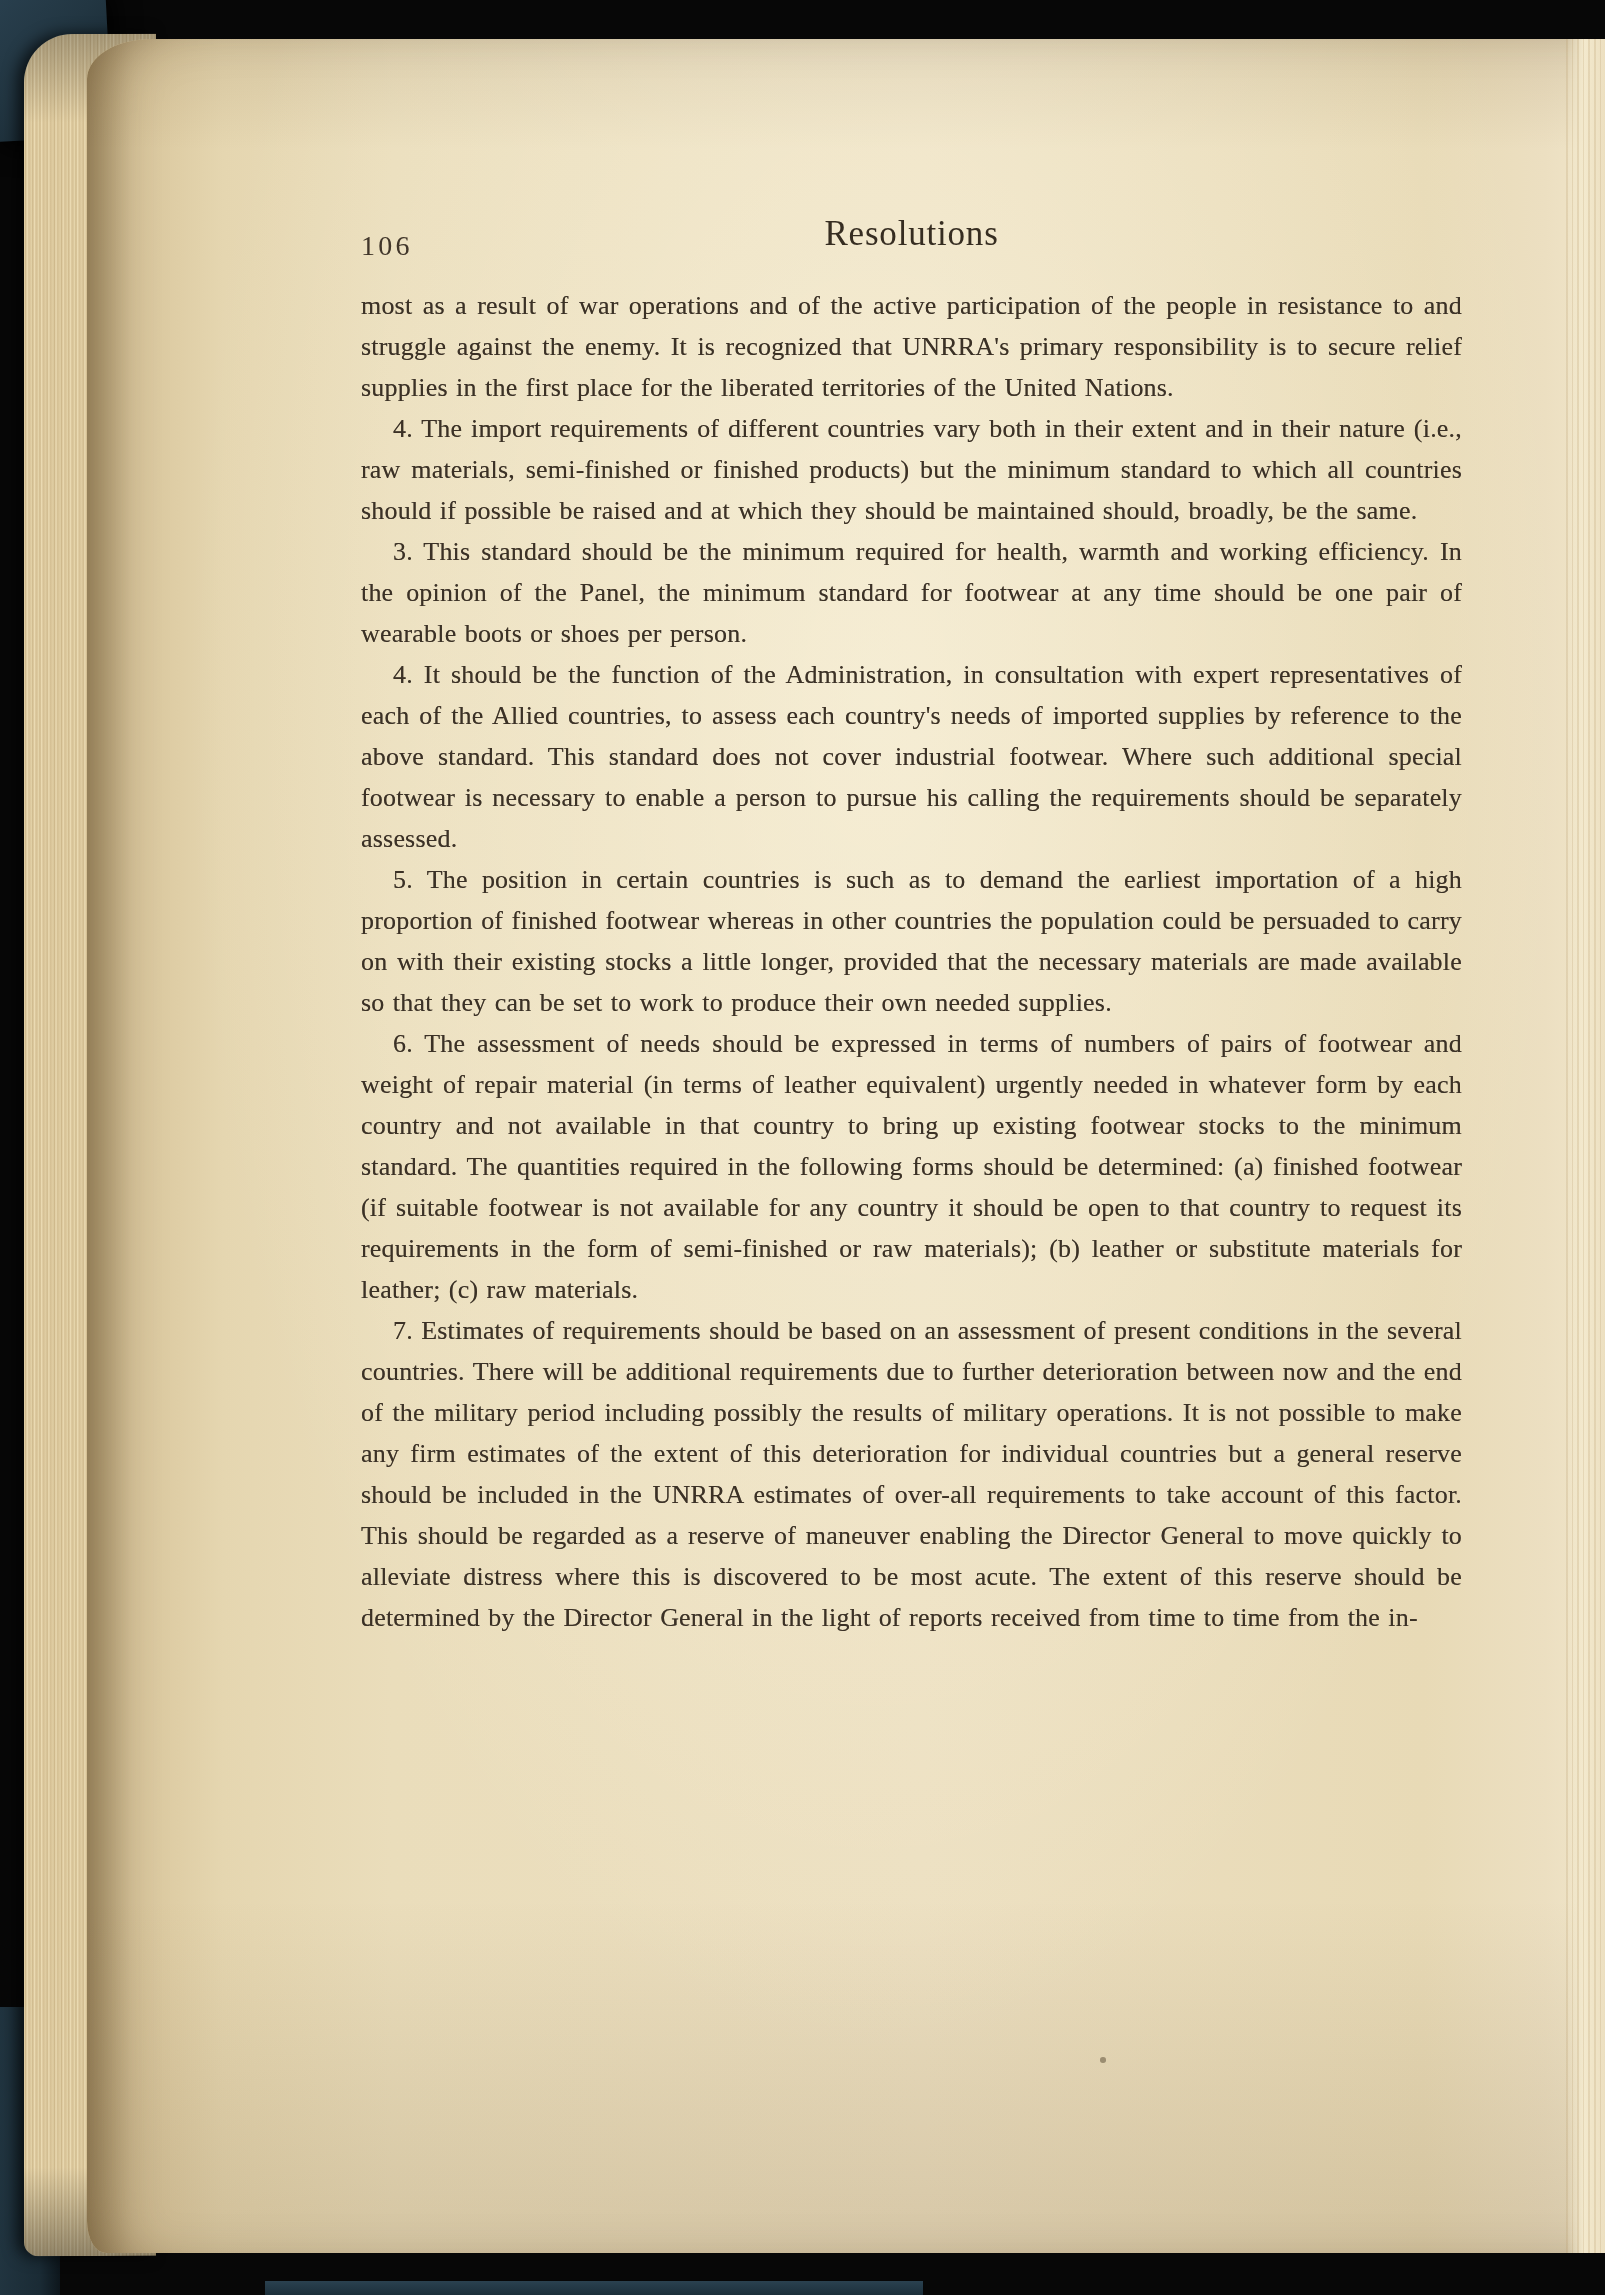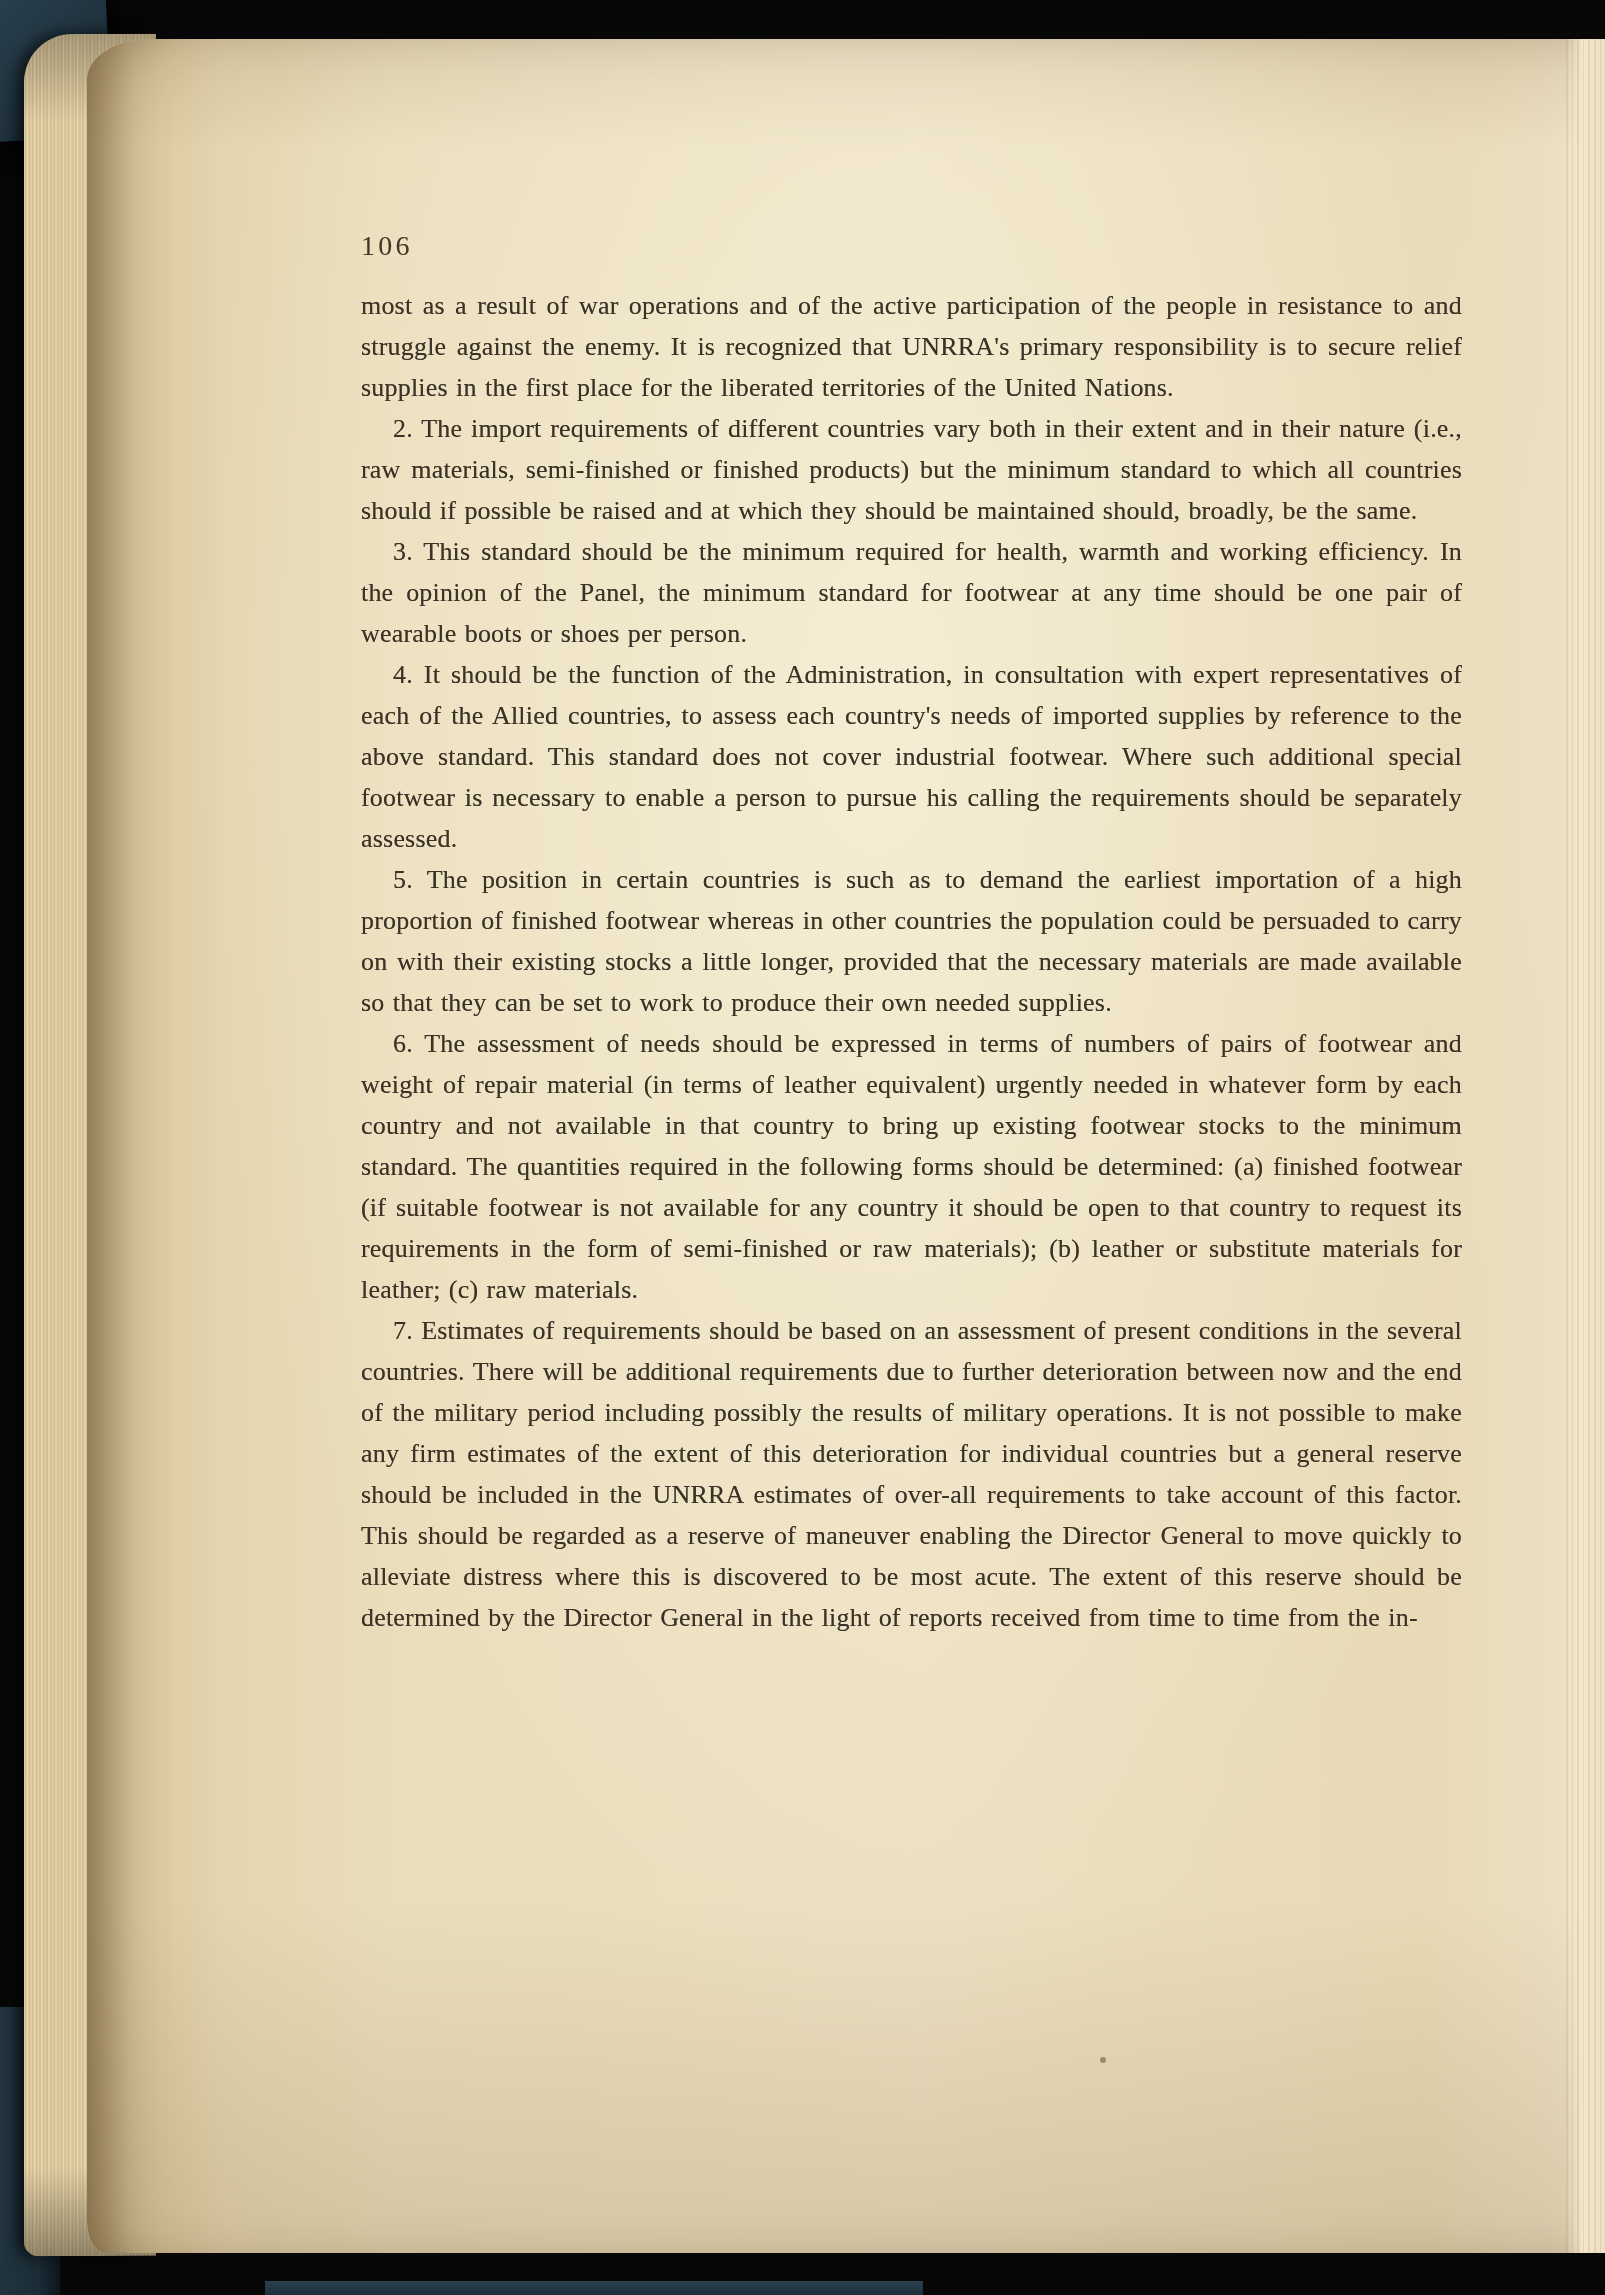--- a/index.html
+++ b/index.html
@@ -136,25 +136,26 @@
   <div class="page-stack"></div>
 
   <div class="page">
     <div class="page-right-edge"></div>
     <div class="page-speck"></div>
 
     <div class="content">
 
       <header class="page-header">
         <span class="page-number">106</span>
+        <h1 class="running-title">Resolutions</h1>
       </header>
 
       <div class="body-text">
         <p class="para opening">most as a result of war operations and of the active participation of the people in resistance to and struggle against the enemy. It is recognized that UNRRA's primary responsibility is to secure relief supplies in the first place for the liberated territories of the United Nations.</p>
-        <p class="para">2. The import requirements of different countries vary both in their extent and in their nature (i.e., raw materials, semi-finished or finished products) but the minimum standard to which all countries should if possible be raised and at which they should be maintained should, broadly, be the same.</p>
+        <p class="para">4. The import requirements of different countries vary both in their extent and in their nature (i.e., raw materials, semi-finished or finished products) but the minimum standard to which all countries should if possible be raised and at which they should be maintained should, broadly, be the same.</p>
         <p class="para">3. This standard should be the minimum required for health, warmth and working efficiency. In the opinion of the Panel, the minimum standard for footwear at any time should be one pair of wearable boots or shoes per person.</p>
         <p class="para">4. It should be the function of the Administration, in consultation with expert representatives of each of the Allied countries, to assess each country's needs of imported supplies by reference to the above standard. This standard does not cover industrial footwear. Where such additional special footwear is necessary to enable a person to pursue his calling the requirements should be separately assessed.</p>
         <p class="para">5. The position in certain countries is such as to demand the earliest importation of a high proportion of finished footwear whereas in other countries the population could be persuaded to carry on with their existing stocks a little longer, provided that the necessary materials are made available so that they can be set to work to produce their own needed supplies.</p>
         <p class="para">6. The assessment of needs should be expressed in terms of numbers of pairs of footwear and weight of repair material (in terms of leather equivalent) urgently needed in whatever form by each country and not available in that country to bring up existing footwear stocks to the minimum standard. The quantities required in the following forms should be determined: (a) finished footwear (if suitable footwear is not available for any country it should be open to that country to request its requirements in the form of semi-finished or raw materials); (b) leather or substitute materials for leather; (c) raw materials.</p>
         <p class="para">7. Estimates of requirements should be based on an assessment of present conditions in the several countries. There will be additional requirements due to further deterioration between now and the end of the military period including possibly the results of military operations. It is not possible to make any firm estimates of the extent of this deterioration for individual countries but a general reserve should be included in the UNRRA estimates of over-all requirements to take account of this factor. This should be regarded as a reserve of maneuver enabling the Director General to move quickly to alleviate distress where this is discovered to be most acute. The extent of this reserve should be determined by the Director General in the light of reports received from time to time from the in-</p>
       </div>
 
     </div>
   </div>
 

